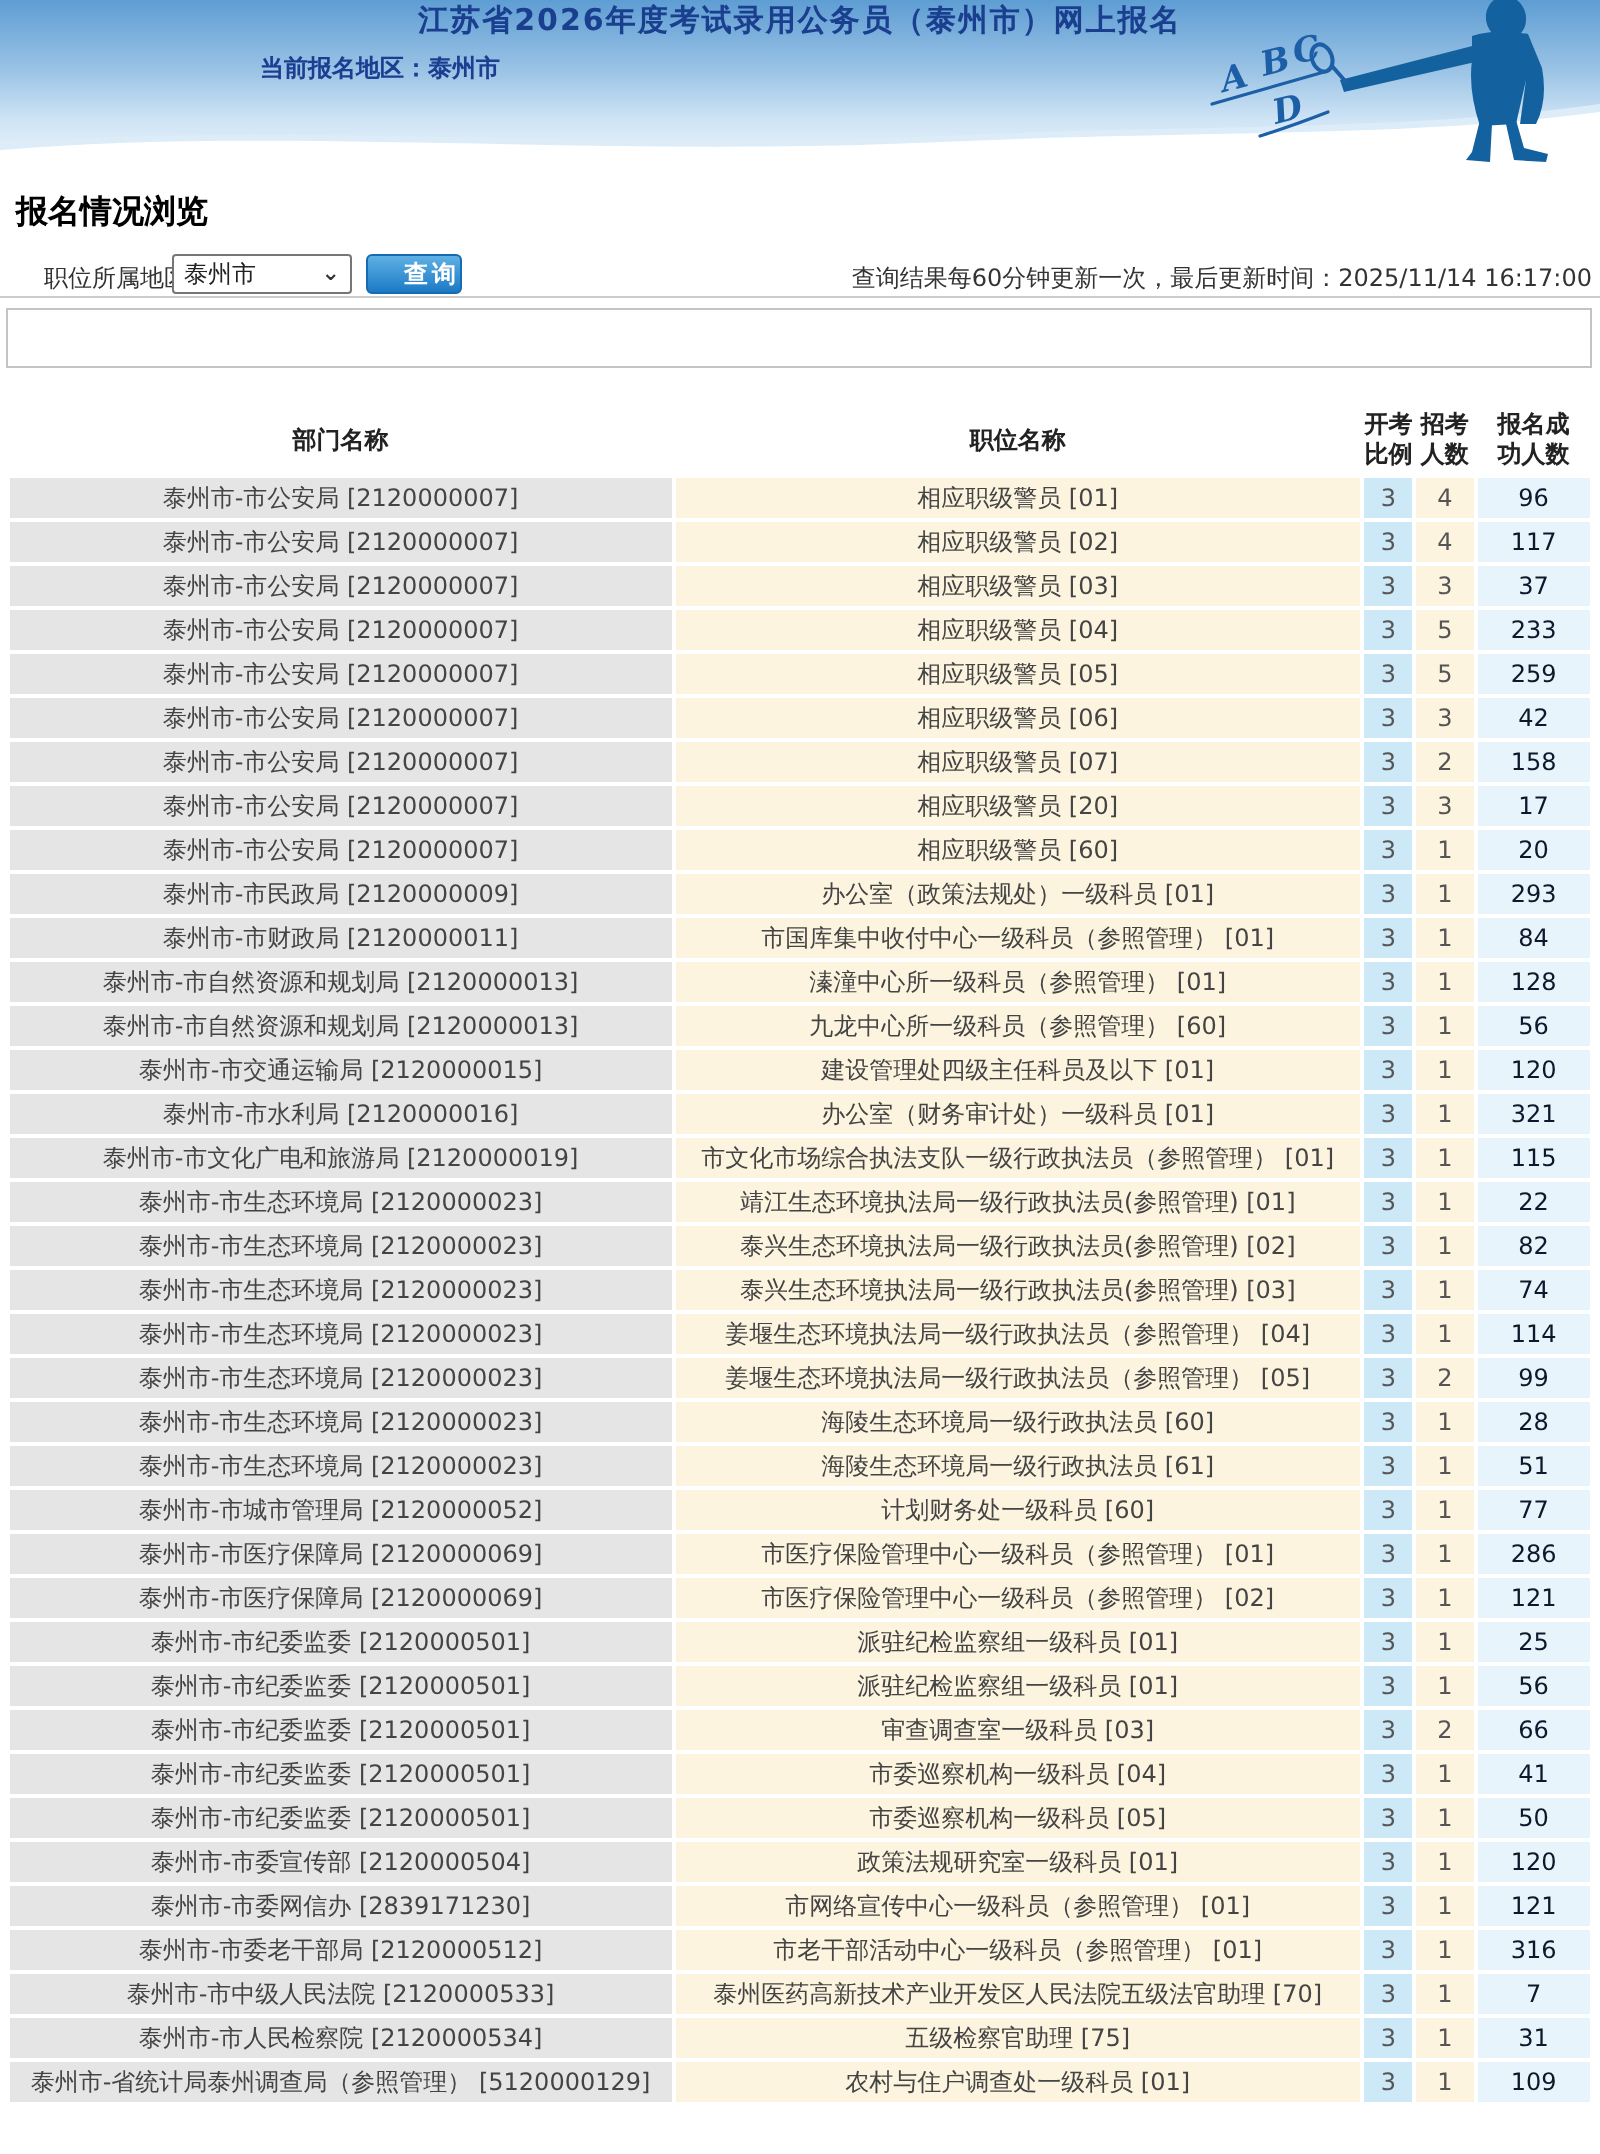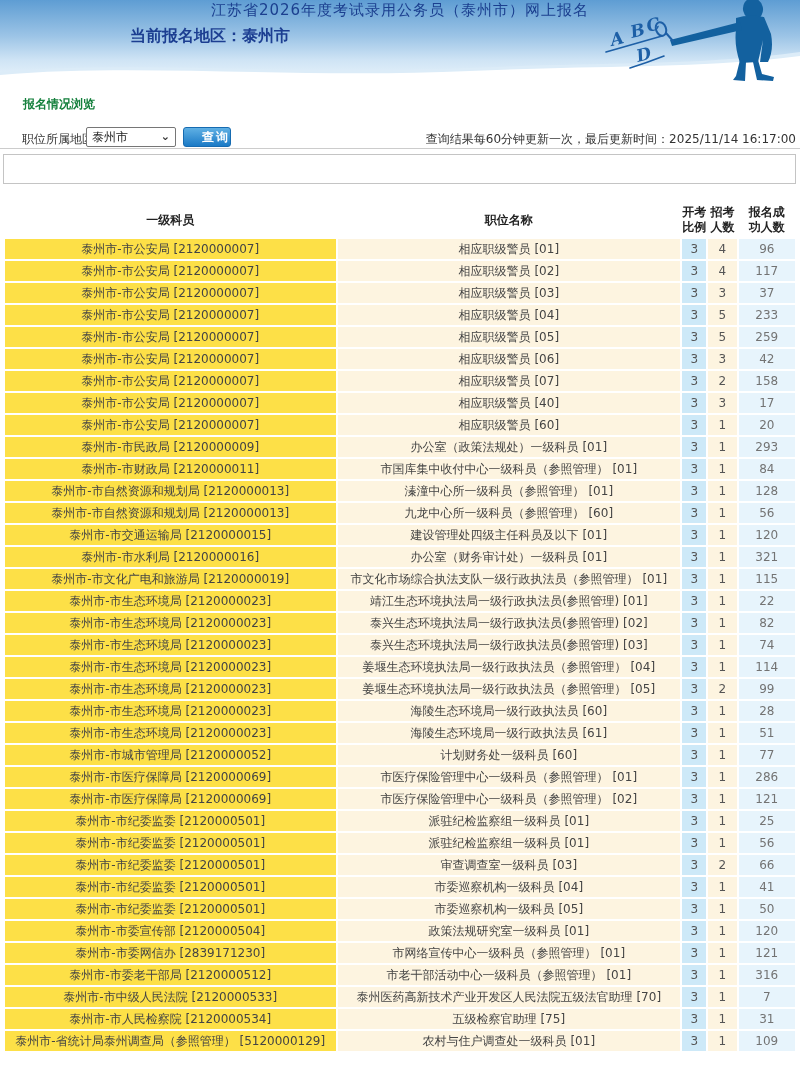--- a/index.html
+++ b/index.html
@@ -4,26 +4,26 @@
 <style>
   html,body{margin:0;padding:0;background:#fff;}
   .page{position:relative;width:800px;height:1077px;overflow:hidden;
         font-family:"DejaVu Sans","Liberation Sans",sans-serif;background:#fff;}
 
   
   .banner{position:absolute;left:0;top:0;width:800px;height:80px;
           background:linear-gradient(#5e9dd3,#9cc4e6 45%,#cfe4f5 75%,#e8f3fb);}
   .banner-curve{position:absolute;left:0;bottom:0;width:800px;height:34px;}
   .banner-title{position:absolute;left:0;top:1px;width:100%;text-align:center;
-                font-size:15px;font-weight:normal;color:#1b3f8f;letter-spacing:1px;}
-  .banner-sub{position:absolute;left:130px;top:26px;font-size:16px;font-weight:bold;color:#1c3e91;}
+                font-size:15px;font-weight:bold;color:#1b3f8f;letter-spacing:1px;}
+  .banner-sub{position:absolute;left:130px;top:26px;font-size:12px;font-weight:bold;color:#1c3e91;}
   .illus{position:absolute;right:0;top:0;width:210px;height:85px;z-index:3;}
 
   
-  .section-title{position:absolute;left:23px;top:96px;font-size:12px;font-weight:bold;color:#15803d;}
+  .section-title{position:absolute;left:8px;top:96px;font-size:16px;font-weight:bold;color:#000000;}
 
   
   .filter-label{position:absolute;left:22px;top:131px;font-size:12px;color:#333;}
   .fake-select{position:absolute;left:86px;top:127px;width:90px;height:20px;background:#fff;
                border:1px solid #767676;border-radius:2px;font-size:12px;color:#222;
                line-height:18px;padding-left:5px;box-sizing:border-box;cursor:default;}
   .fake-select .chev{position:absolute;right:5px;top:0px;font-size:11px;color:#333;font-weight:bold;}
   .query-btn{position:absolute;left:183px;top:127px;width:48px;height:20px;
              background:linear-gradient(#5fb0e4,#1b7ac6);border:1px solid #166bb1;border-radius:3px;
              color:#fff;font-size:12px;font-weight:bold;text-align:right;line-height:18px;
@@ -35,25 +35,25 @@
 
   
   .table-wrap{position:absolute;left:3px;top:201px;width:794px;}
   table{border-collapse:separate;border-spacing:2px;width:794px;table-layout:fixed;}
   th{background:#fff;font-size:12px;font-weight:bold;color:#222;text-align:center;
      vertical-align:middle;padding:2px 0;height:30px;line-height:1.25;}
   td{font-size:12px;color:#444;text-align:center;height:20px;padding:0 2px;
      overflow:hidden;white-space:nowrap;}
   col.c-dept{width:328px;} col.c-pos{width:340px;} col.c-ratio{width:24px;}
   col.c-recruit{width:28px;} col.c-success{width:56px;}
-  td.dept{background:#fde047;}
+  td.dept{background:#e5e5e5;}
   td.pos{background:#fdf4e0;}
   td.ratio{background:#cde9f8;color:#555;}
   td.recruit{background:#fdf4e0;color:#555;}
-  td.success{background:#e7f4fc;color:#737373;}
+  td.success{background:#e7f4fc;color:#0f172a;}
   th span{display:block;}
 </style>
 </head>
 <body>
 
 <div class="page">
 
   <div class="banner">
     <div class="banner-title">江苏省2026年度考试录用公务员（泰州市）网上报名</div>
     <div class="banner-sub"><span>当前报名地区：</span><span>泰州市</span></div>
@@ -105,21 +105,21 @@
     <table>
       <colgroup>
         <col class="c-dept">
           <col class="c-pos">
           <col class="c-ratio">
         <col class="c-recruit">
           <col class="c-success">
       </colgroup>
       <thead>
         <tr>
-          <th>一级科员</th>
+          <th>部门名称</th>
           <th>职位名称</th>
           <th>
             <span>开考</span>
             <span>比例</span>
           </th>
           <th>
             <span>招考</span>
             <span>人数</span>
           </th>
           <th>
@@ -173,21 +173,21 @@
     </tr>
           <tr>
       <td class="dept">泰州市-市公安局 [2120000007]</td>
       <td class="pos">相应职级警员 [07]</td>
       <td class="ratio">3</td>
       <td class="recruit">2</td>
       <td class="success">158</td>
     </tr>
           <tr>
       <td class="dept">泰州市-市公安局 [2120000007]</td>
-      <td class="pos">相应职级警员 [40]</td>
+      <td class="pos">相应职级警员 [20]</td>
       <td class="ratio">3</td>
       <td class="recruit">3</td>
       <td class="success">17</td>
     </tr>
           <tr>
       <td class="dept">泰州市-市公安局 [2120000007]</td>
       <td class="pos">相应职级警员 [60]</td>
       <td class="ratio">3</td>
       <td class="recruit">1</td>
       <td class="success">20</td>

